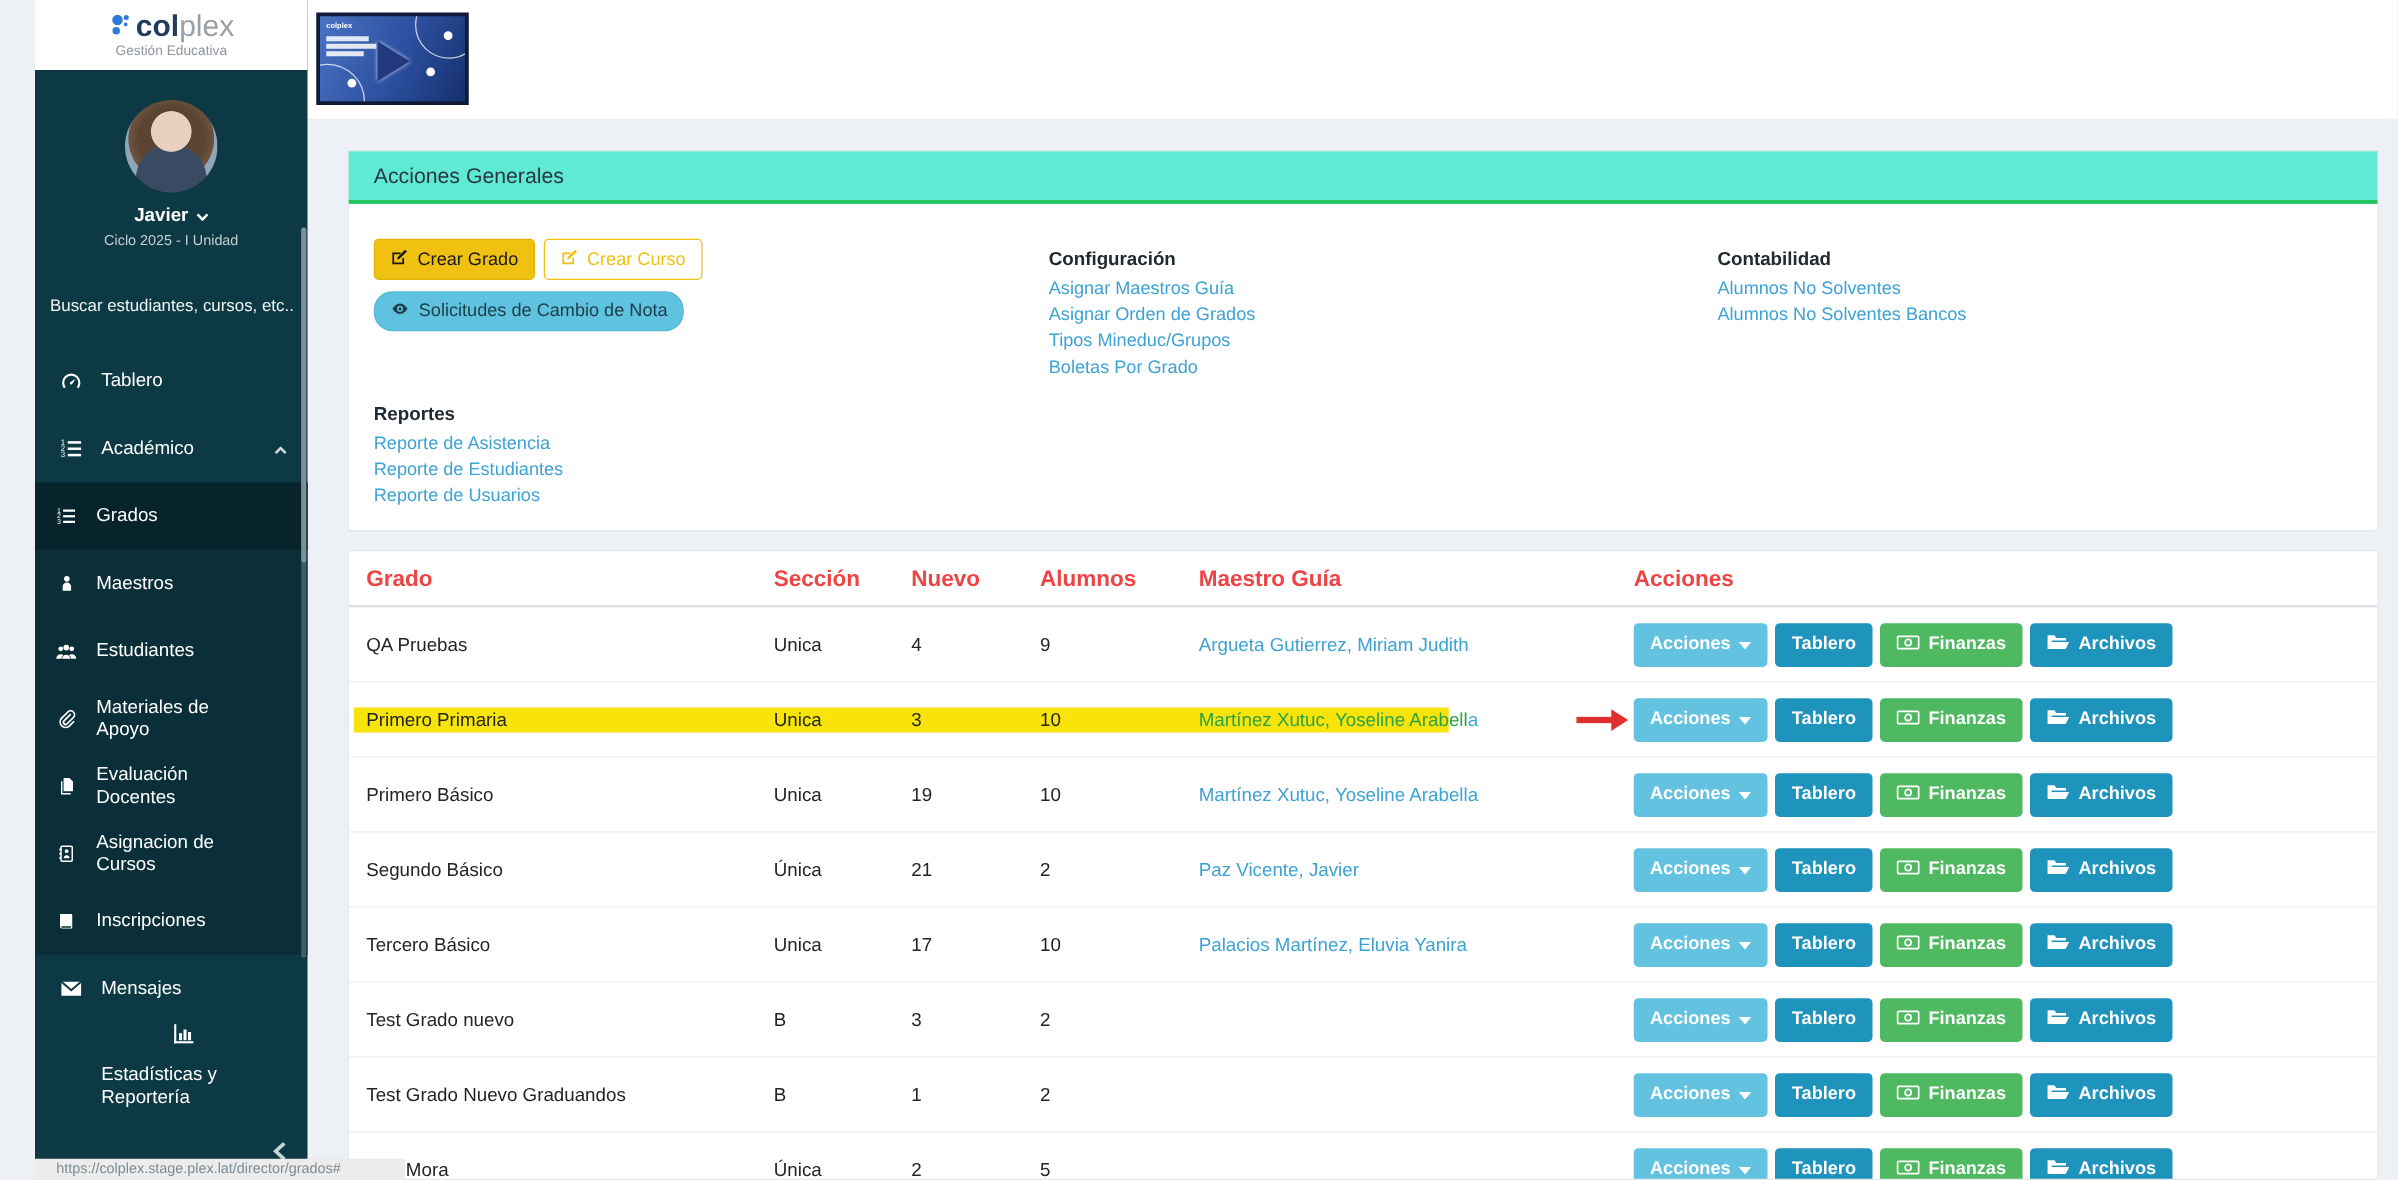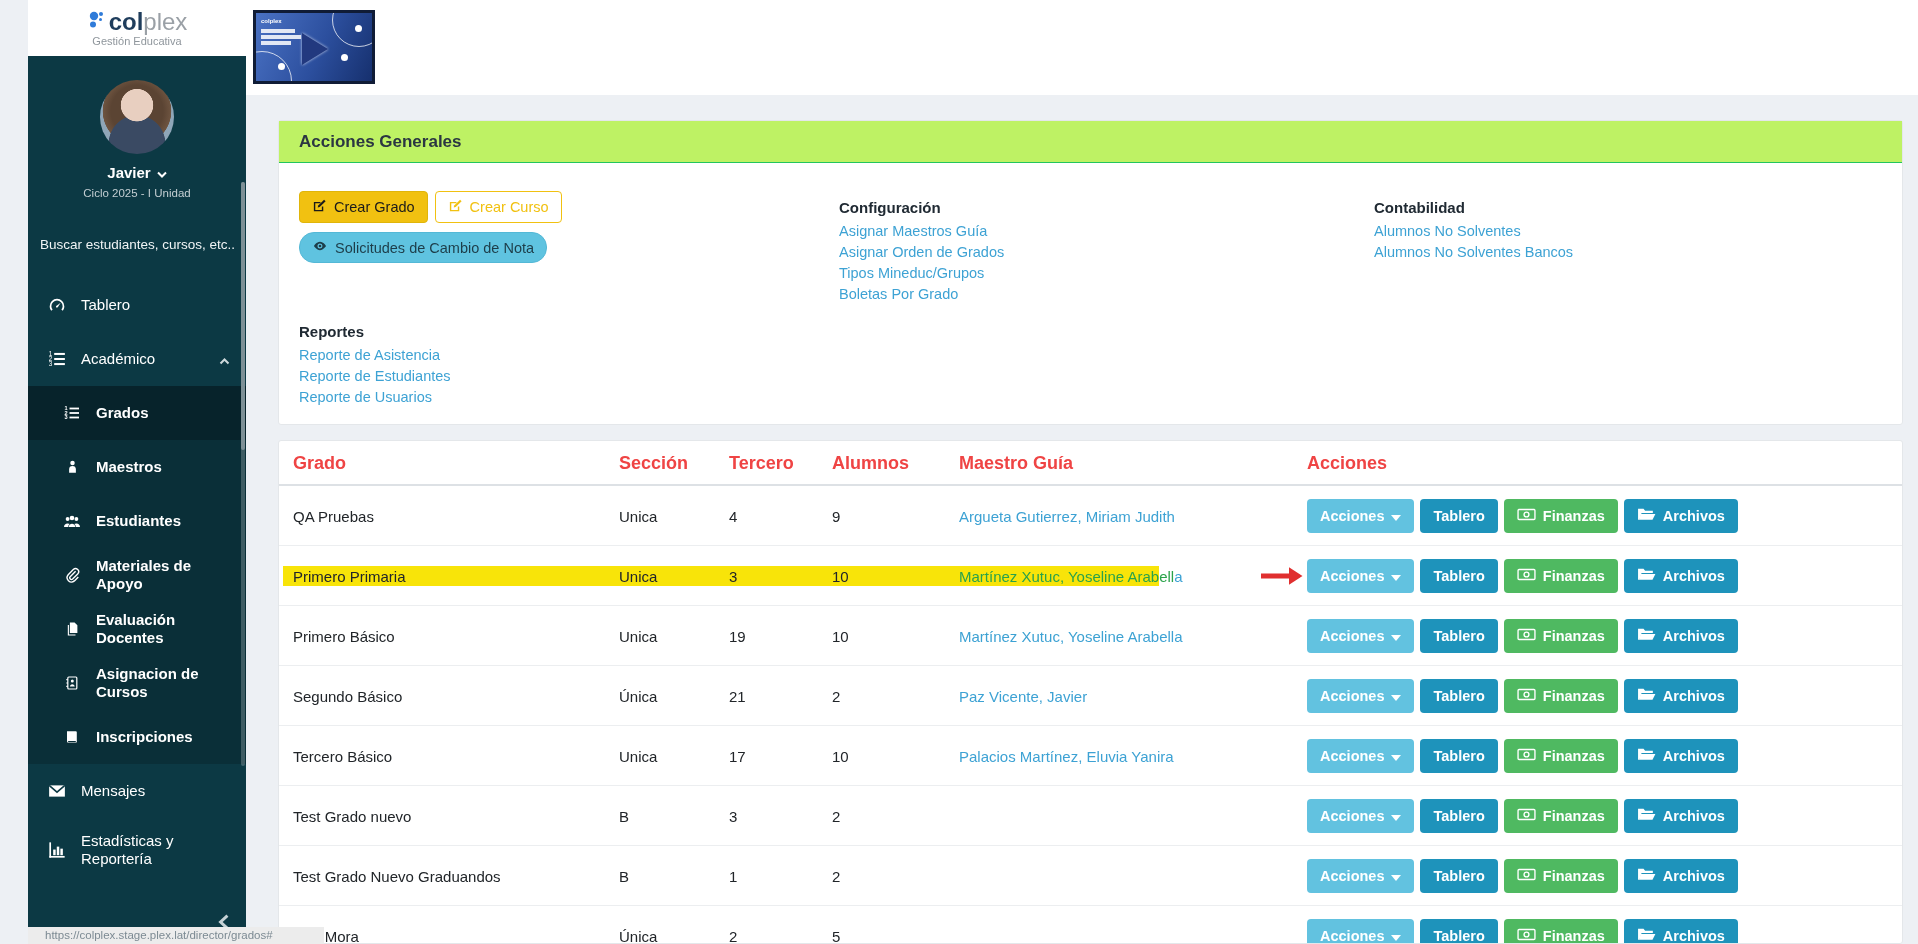--- a/index.html
+++ b/index.html
@@ -29,23 +29,23 @@
   .side-search { display:block; width:206px; margin:32px auto 0; background:transparent;
                  border:none; outline:none; color:#fff; font-size:13.5px;
                  padding:6px 4px 6px 6px; font-family:"Liberation Sans",sans-serif;}
   .side-search::placeholder { color:#f0f4f5; opacity:1; }
   nav { margin-top:20px; }
   .side-item { height:54px; display:flex; align-items:center; gap:15px;
                padding-left:20px; font-size:15px; cursor:pointer; }
   .side-item .ic { width:18px; display:flex; justify-content:center; color:#fff; flex:0 0 18px;}
   .side-item .chev { margin-left:auto; margin-right:16px; }
   .submenu { background:#0a2f38; }
-  .submenu .side-item { padding-left:35px;font-weight:bold; }
+  .submenu .side-item { padding-left:16px; }
   .submenu .side-item.active { background:#07232b; }
-  .side-item.tall { height:64px; }
+  .side-item.tall { height:64px;flex-direction:column; }
   .side-label { max-width:132px; line-height:1.2; }
   .side-scroll { position:absolute; right:1px; top:182px; width:4px; height:584px;
                  background:rgba(255,255,255,.22); border-radius:2px; }
   .side-thumb { width:4px; height:268px; background:#7e9096; border-radius:2px; }
   .collapse-chev { position:absolute; bottom:10px; right:16px; cursor:pointer; color:#c6d2d6; }
 
   
   .topband { position:absolute; left:218px; top:0; right:15px; height:95px; background:#fff; }
   .video-thumb { position:absolute; left:7px; top:10px; width:122px; height:74px;
                  background:#101c36; padding:3px; cursor:pointer; }
@@ -61,23 +61,23 @@
   .vt-b1 { top:16px; width:34px; } .vt-b2 { top:22px; width:40px; } .vt-b3 { top:28px; width:30px; }
   .vt-play { position:absolute; left:46px; top:20px; width:0; height:0;
              border-left:26px solid #22397f; border-top:16px solid transparent;
              border-bottom:16px solid transparent;
              filter:drop-shadow(0 0 1.5px #cfd9f0); }
 
   
   .card { position:absolute; left:250px; width:1625px; background:#fff;
           border:1px solid #e4e7ea; border-radius:3px; }
   .card-actions { top:120px; height:305px; }
-  .card-h { height:42px; background:#bef264; border-bottom:1px solid #22c55e;
+  .card-h { height:42px; background:#5eead4; border-bottom:3px solid #22c55e;
             display:flex; align-items:center; padding-left:20px;
-            font-size:17px; font-weight:700; color:#2b3642; }
+            font-size:17px; font-weight:400; color:#2b3642; }
   .card-b { position:relative; height:261px; }
   .ga-buttons { position:absolute; left:20px; top:28px; }
   .btn-row { display:flex; gap:7px; }
   .btn { display:inline-flex; align-items:center; gap:7px; font-size:14.5px;
          padding:6px 12px; border-radius:4px; border:1px solid transparent;
          cursor:pointer; background:#fff; font-family:"Liberation Sans",sans-serif; }
   .btn-warn { background:#f1c111; border-color:#e0b50a; color:#1a1a1a; }
   .btn-warn-o { background:#fff; border-color:#f1c111; color:#f1c111; }
   .btn-info-lt { background:#5fc3e0; border-color:#54b8d6; color:#1d3d49; margin-top:9px;border-radius:15px; }
   .sec-h { font-size:15px; font-weight:bold; color:#202a33; margin-bottom:5px; }
@@ -366,21 +366,21 @@
             <a href="#">Reporte de Usuarios</a>
           </div>
       </div>
     </div>
   </section>
 
   <section class="card card-table">
     <div class="t-head" id="thead">
         <span class="hcell c0">Grado</span>
         <span class="hcell c1">Sección</span>
-        <span class="hcell c2">Tercero</span>
+        <span class="hcell c2">Nuevo</span>
         <span class="hcell c3">Alumnos</span>
         <span class="hcell c4">Maestro Guía</span>
         <span class="hcell c5">Acciones</span>
       </div>
     <div id="tbody">
         <div class="t-row">
           <span class="cell c0">QA Pruebas</span>
           <span class="cell c1">Unica</span>
           <span class="cell c2">4</span>
           <span class="cell c3">9</span>

